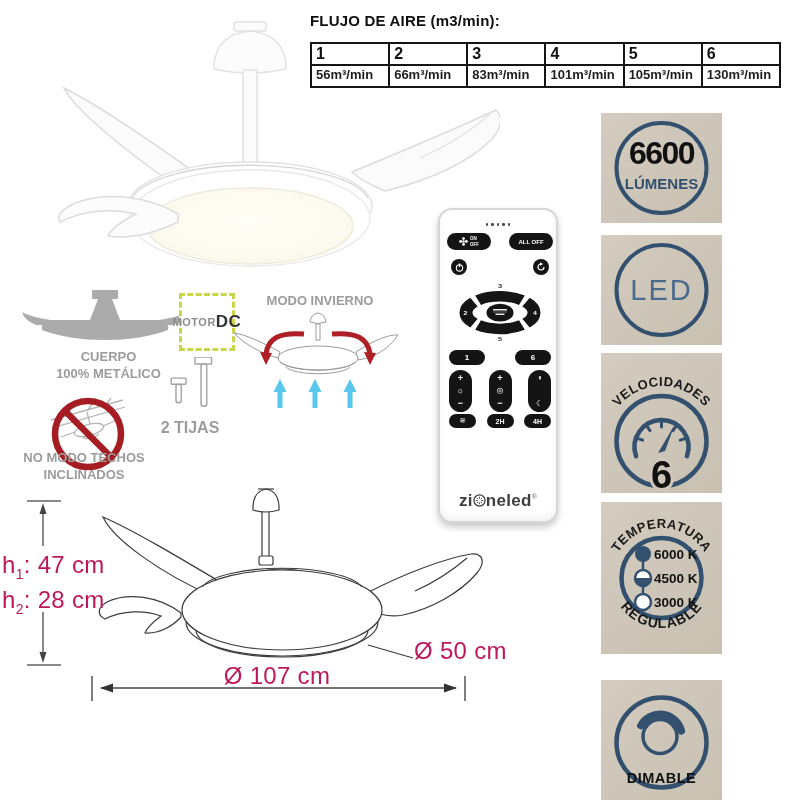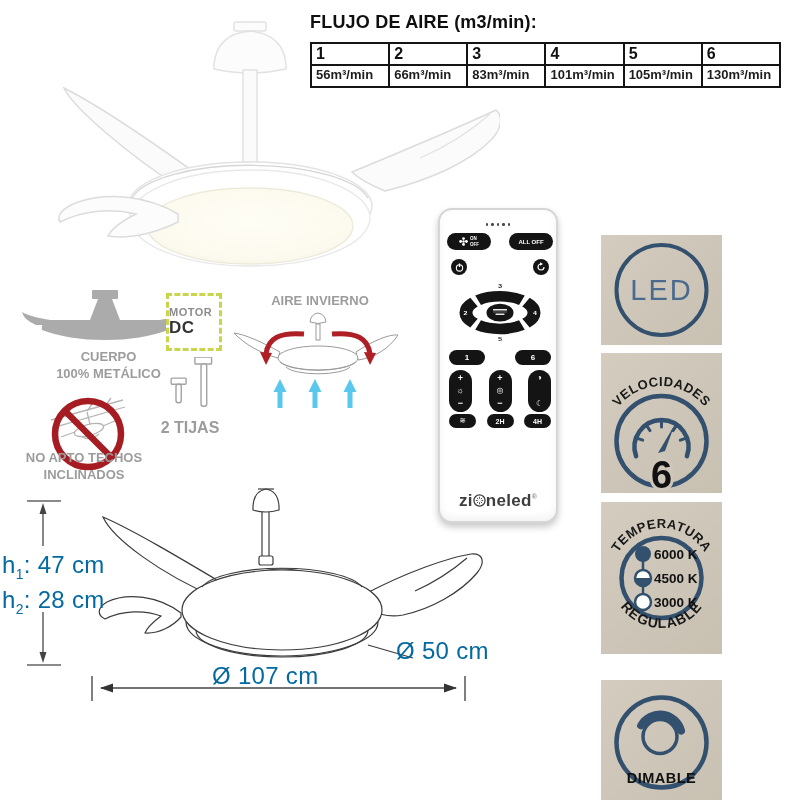--- a/index.html
+++ b/index.html
@@ -1,51 +1,51 @@
 <!DOCTYPE html>
 <html><head>
 <meta charset="utf-8">
 <style>
   *{margin:0;padding:0;box-sizing:border-box}
   body{background:#fff}
   .canvas{position:relative;width:786px;height:800px;background:#fff;overflow:hidden;
           font-family:"Liberation Sans",sans-serif;color:#111}
   .abs{position:absolute}
   
-  .airflow-title{position:absolute;left:310px;top:12px;font-size:18px;font-weight:bold;color:#0f0f0f;letter-spacing:.2px}
+  .airflow-title{position:absolute;left:310px;top:12px;font-size:15px;font-weight:bold;color:#0f0f0f;letter-spacing:.2px}
   table.airflow{position:absolute;left:310px;top:42px;width:471px;border-collapse:collapse;table-layout:fixed}
   table.airflow td{border:2px solid #141414;padding:1px 0 1px 4px;vertical-align:top}
   table.airflow .hd{font-size:16px;font-weight:bold;height:21px}
   table.airflow .vl{font-size:13px;font-weight:bold;height:22px;color:#1d1d1d}
   
   .badge{position:absolute;left:601px;width:121px;background:linear-gradient(135deg,#d3ccbf,#c8c1b2)}
   .badge svg{display:block;width:100%;height:100%}
   
   .gray-label{position:absolute;text-align:center;font-weight:bold;color:#9c9c9c;font-size:13px;line-height:1.28}
-  .motor-box{position:absolute;left:166px;top:293px;width:56px;height:58px;border:3px dashed #c9d64c;
-             display:flex;flex-direction:column;align-items:flex-start;justify-content:center;background:#fff}
+  .motor-box{position:absolute;left:179px;top:293px;width:56px;height:58px;border:3px dashed #c9d64c;
+             display:flex;flex-direction:row;align-items:center;justify-content:center;background:#fff}
   .motor-box .m1{font-size:11px;font-weight:bold;color:#8c8c8c;letter-spacing:.5px}
   .motor-box .m2{font-size:17px;font-weight:bold;color:#343434;letter-spacing:.5px}
   
   .remote{position:absolute;left:438px;top:208px;width:120px;height:315px;background:#fff;
           border:2px solid #d6d6d6;border-radius:14px;
           box-shadow:0 4px 7px rgba(0,0,0,.22), inset 0 -4px 8px rgba(0,0,0,.05)}
   .r-dots{position:absolute;top:13px;left:0;right:0;display:flex;gap:3px;justify-content:center}
   .r-dots i{width:2.5px;height:2.5px;background:#4a4a4a;border-radius:50%}
   .pill{position:absolute;background:#141414;border-radius:9px;color:#fff;
         display:flex;align-items:center;justify-content:center;line-height:1}
   .vpill{flex-direction:column;justify-content:space-between;padding:4px 0;border-radius:12px}
   .onoff-txt{display:flex;flex-direction:column;font-size:4.5px;font-weight:bold;line-height:1.15;margin-left:2px}
   .rbtn{position:absolute;width:16px;height:16px;background:#141414;border-radius:50%;
         display:flex;align-items:center;justify-content:center}
   .r-logo{position:absolute;top:281px;left:0;right:0;text-align:center;font-size:17px;font-weight:bold;
           color:#3e3e3e;letter-spacing:.3px}
   .r-logo sup{font-size:7px;color:#888}
   
-  .dim-label{position:absolute;color:#0369a1;font-size:24px;white-space:nowrap;letter-spacing:.3px}
+  .dim-label{position:absolute;color:#be185d;font-size:24px;white-space:nowrap;letter-spacing:.3px}
   .dim-label sub{font-size:58%}
 </style>
 </head>
 <body>
 
 <div class="canvas">
 
   <svg class="abs" style="left:0;top:0" width="500" height="300" viewBox="0 0 500 300">
     <defs>
       <radialGradient id="lensGrad" cx="50%" cy="45%" r="65%">
@@ -84,20 +84,27 @@
       <td class="vl">56m³/min</td>
       <td class="vl">66m³/min</td>
       <td class="vl">83m³/min</td>
       <td class="vl">101m³/min</td>
       <td class="vl">105m³/min</td>
       <td class="vl">130m³/min</td>
     </tr>
   </tbody>
     </table>
 
+  <div class="badge" style="top:113px;height:110px">
+    <svg viewBox="0 0 121 110">
+      <circle cx="60.5" cy="55" r="45" fill="none" stroke="#33506e" stroke-width="4"></circle>
+      <text x="60.5" y="51" text-anchor="middle" font-size="32" font-weight="bold" letter-spacing="-1.5" fill="#111">6600</text>
+      <text x="60.5" y="76" text-anchor="middle" font-size="15" font-weight="bold" fill="#33506e">LÚMENES</text>
+    </svg>
+  </div>
 
   <div class="badge" style="top:235px;height:110px">
     <svg viewBox="0 0 121 110">
       <circle cx="60.5" cy="55" r="45" fill="none" stroke="#33506e" stroke-width="4"></circle>
       <text x="60.5" y="65" text-anchor="middle" font-size="29" letter-spacing="2" fill="#4a6a8e">LED</text>
     </svg>
   </div>
 
   <div class="badge" style="top:353px;height:140px">
     <svg viewBox="0 0 121 140">
@@ -176,21 +183,21 @@
   <svg class="abs" style="left:170px;top:357px" width="48" height="58" viewBox="0 0 52 66">
     <g fill="#ffffff" stroke="#a3a3a3" stroke-width="1.6">
       <rect x="0" y="24" width="17" height="7" rx="1"></rect>
       <rect x="5.5" y="31" width="6" height="21" rx="2.5"></rect>
       <rect x="27" y="0" width="19" height="8" rx="1"></rect>
       <rect x="34" y="8" width="6.5" height="48" rx="2.5"></rect>
     </g>
   </svg>
   <div class="gray-label" style="left:150px;top:418px;width:80px;font-size:16px">2 TIJAS</div>
 
-  <div class="gray-label" style="left:240px;top:293px;width:160px">AIRE INVIERNO</div>
+  <div class="gray-label" style="left:240px;top:293px;width:160px">MODO INVIERNO</div>
   <svg class="abs" style="left:228px;top:312px" width="175" height="100" viewBox="0 0 175 100">
     <g fill="#ffffff" stroke="#9b9b9b" stroke-width="1">
       <path d="M82,10 Q83,2 90,1 Q97,2 98,10 Q90,13 82,10 Z"></path>
       <rect x="88" y="12" width="4" height="16"></rect>
       <path d="M52,40 C34,30 16,22 6,21 C16,32 34,42 50,46 Z"></path>
       <path d="M128,40 C146,28 162,22 170,23 C162,36 146,46 130,48 Z"></path>
       <ellipse cx="90" cy="46" rx="40" ry="12"></ellipse>
       <path d="M52,50 A40,12 0 0 0 128,50" fill="none"></path>
       <path d="M58,55 A33,9 0 0 0 122,55" fill="none"></path>
     </g>
@@ -222,21 +229,21 @@
       <line x1="18" y1="47" x2="32" y2="42"></line>
       <line x1="60" y1="36" x2="74" y2="30"></line>
       <path d="M38,46 Q46,52 56,44"></path>
     </g>
     <g>
       <circle cx="45" cy="44" r="33" fill="none" stroke="#a51d22" stroke-width="6.5"></circle>
       <line x1="22" y1="21" x2="68" y2="67" stroke="#a51d22" stroke-width="6.5"></line>
     </g>
   </svg>
   <div class="gray-label" style="left:9px;top:450px;width:150px">
-    <div>NO APTO TECHOS</div>
+    <div>NO MODO TECHOS</div>
     <div>INCLINADOS</div>
   </div>
 
   <div class="remote">
     <div class="r-dots">
         <i></i>
         <i></i>
         <i></i>
         <i></i>
         <i></i>
@@ -365,16 +372,16 @@
       <polygon points="429,201.5 429,210.5 442,206" fill="#333"></polygon>
     </g>
   </svg>
 
   <div class="dim-label" style="left:2px;top:551px">
     <span>h</span><sub>1</sub><span>: 47 cm</span>
   </div>
   <div class="dim-label" style="left:2px;top:586px">
     <span>h</span><sub>2</sub><span>: 28 cm</span>
   </div>
-  <div class="dim-label" style="left:396px;top:637px">Ø 50 cm</div>
-  <div class="dim-label" style="left:212px;top:662px;width:170px;text-align:left">Ø 107 cm</div>
+  <div class="dim-label" style="left:414px;top:637px">Ø 50 cm</div>
+  <div class="dim-label" style="left:192px;top:662px;width:170px;text-align:center">Ø 107 cm</div>
 
 </div>
 
 </body></html>

